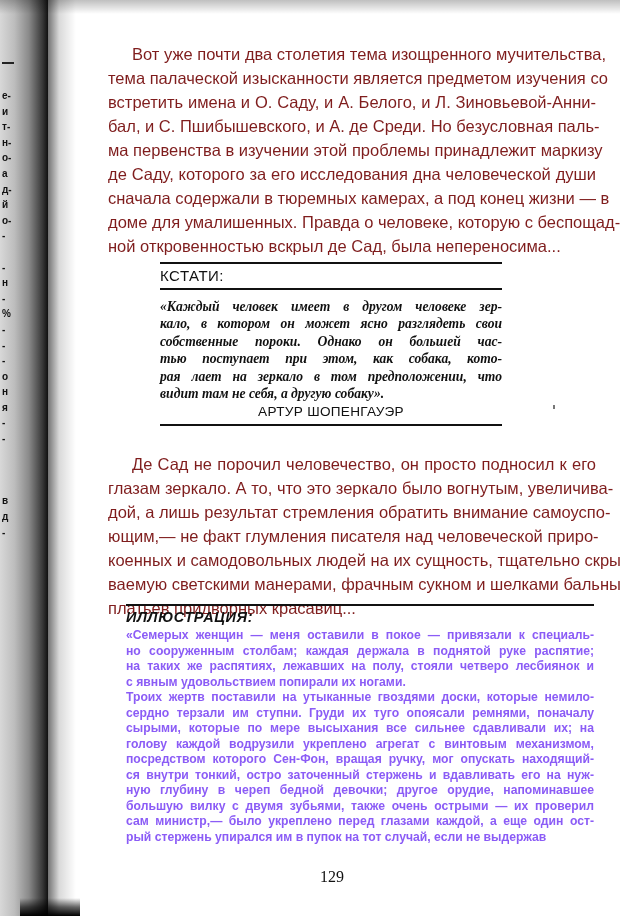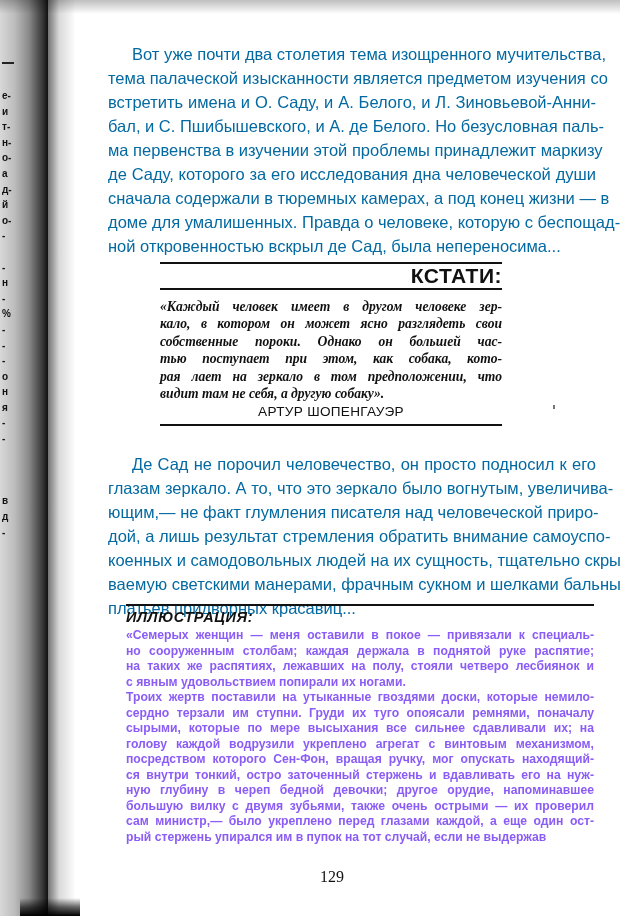--- a/index.html
+++ b/index.html
@@ -35,35 +35,35 @@
     position: absolute; left: 0; top: -26px; width: 12px; height: 2px; background:#222;
   }
   .frag { display: block; height: 15.6px; }
 
   .page {
     position: absolute; left: 108px; top: 42px; width: 488px;
   }
   .para {
     font-family: "Liberation Sans", sans-serif;
     font-size: 16.5px; line-height: 24px; text-align: justify;
-    margin: 0; color: #0369a1;
+    margin: 0; color: #7f1d1d;
   }
   .para .line { display: block; text-align: justify; text-align-last: justify; white-space: nowrap; }
   .para .line.last { text-align-last: left; }
   .para .line.indent { padding-left: 24px; }
 
   .sidebar {
     position: absolute; left: 160px; top: 262px; width: 342px;
   }
   .sidebar .rule-top { height: 2px; background: #111; }
   .sidebar .rule-mid { height: 2px; background: #111; }
   .sidebar .rule-bot { height: 2px; background: #111; }
   .sidebar .title {
-    text-align: right; font-family: "Liberation Sans", sans-serif; font-weight: bold;
-    font-size: 21px; line-height: 24px; letter-spacing: 0.5px;
+    text-align: left; font-family: "Liberation Sans", sans-serif; font-weight: normal;
+    font-size: 15px; line-height: 24px; letter-spacing: 0.5px;
   }
   .quote {
     margin-top: 8px;
     font-family: "Liberation Serif", serif; font-style: italic; font-weight: bold;
     font-size: 13.6px; line-height: 17.4px;
   }
   .quote .line { display: block; text-align: justify; text-align-last: justify; white-space: nowrap; }
   .quote .line.last { text-align-last: left; }
   .author {
     text-align: center; font-family: "Liberation Sans", sans-serif; font-size: 13.6px; line-height: 20px;
@@ -130,21 +130,21 @@
     <span class="frag">в</span>
     <span class="frag">д</span>
     <span class="frag">-</span>
   </div>
 
 <div class="page">
   <p class="para" id="intro">
       <span class="line indent">Вот уже почти два столетия тема изощренного мучительства,</span>
       <span class="line">тема палаческой изысканности является предметом изучения со</span>
       <span class="line">встретить имена и О. Саду, и А. Белого, и Л. Зиновьевой-Анни-</span>
-      <span class="line">бал, и С. Пшибышевского, и А. де Белого. Но безусловная паль-</span>
+      <span class="line">бал, и С. Пшибышевского, и А. де Среди. Но безусловная паль-</span>
       <span class="line">ма первенства в изучении этой проблемы принадлежит маркизу</span>
       <span class="line">де Саду, которого за его исследования дна человеческой души</span>
       <span class="line">сначала содержали в тюремных камерах, а под конец жизни — в</span>
       <span class="line">доме для умалишенных. Правда о человеке, которую с беспощад-</span>
       <span class="line last">ной откровенностью вскрыл де Сад, была непереносима...</span>
     </p>
 </div>
 
 <div class="sidebar">
   <div class="rule-top"></div>
@@ -159,22 +159,22 @@
       <span class="line last">видит там не себя, а другую собаку».</span>
     </div>
   <div class="author">АРТУР ШОПЕНГАУЭР</div>
   <div class="rule-bot"></div>
 </div>
 
 <div class="page" style="top:452px;">
   <p class="para" id="second">
       <span class="line indent">Де Сад не порочил человечество, он просто подносил к его</span>
       <span class="line">глазам зеркало. А то, что это зеркало было вогнутым, увеличива-</span>
+      <span class="line">дой, а лишь результат стремления обратить внимание самоуспо-</span>
       <span class="line">ющим,— не факт глумления писателя над человеческой приро-</span>
-      <span class="line">дой, а лишь результат стремления обратить внимание самоуспо-</span>
       <span class="line">коенных и самодовольных людей на их сущность, тщательно скры-</span>
       <span class="line">ваемую светскими манерами, фрачным сукном и шелками бальных</span>
       <span class="line last">платьев придворных красавиц...</span>
     </p>
 </div>
 
 <div class="illus">
   <div class="rule-top"></div>
   <div class="title">ИЛЛЮСТРАЦИЯ:</div>
   <div class="illus-text" id="illus">

